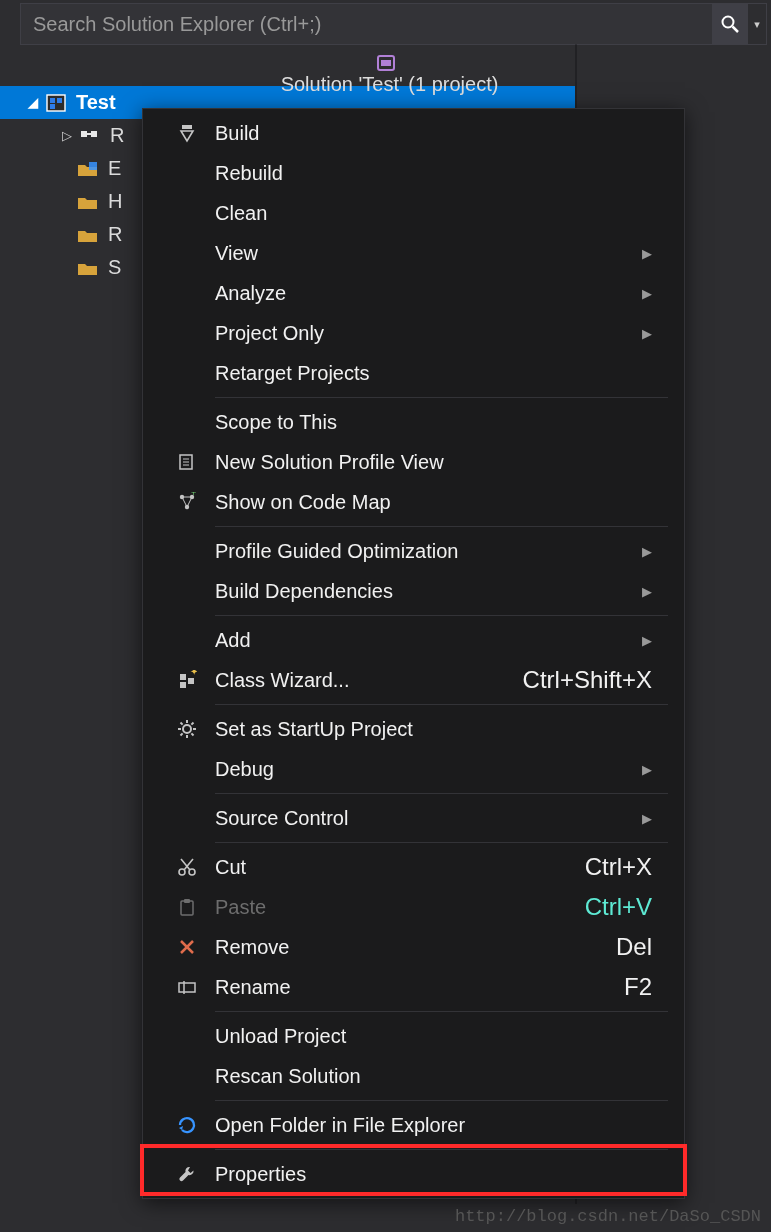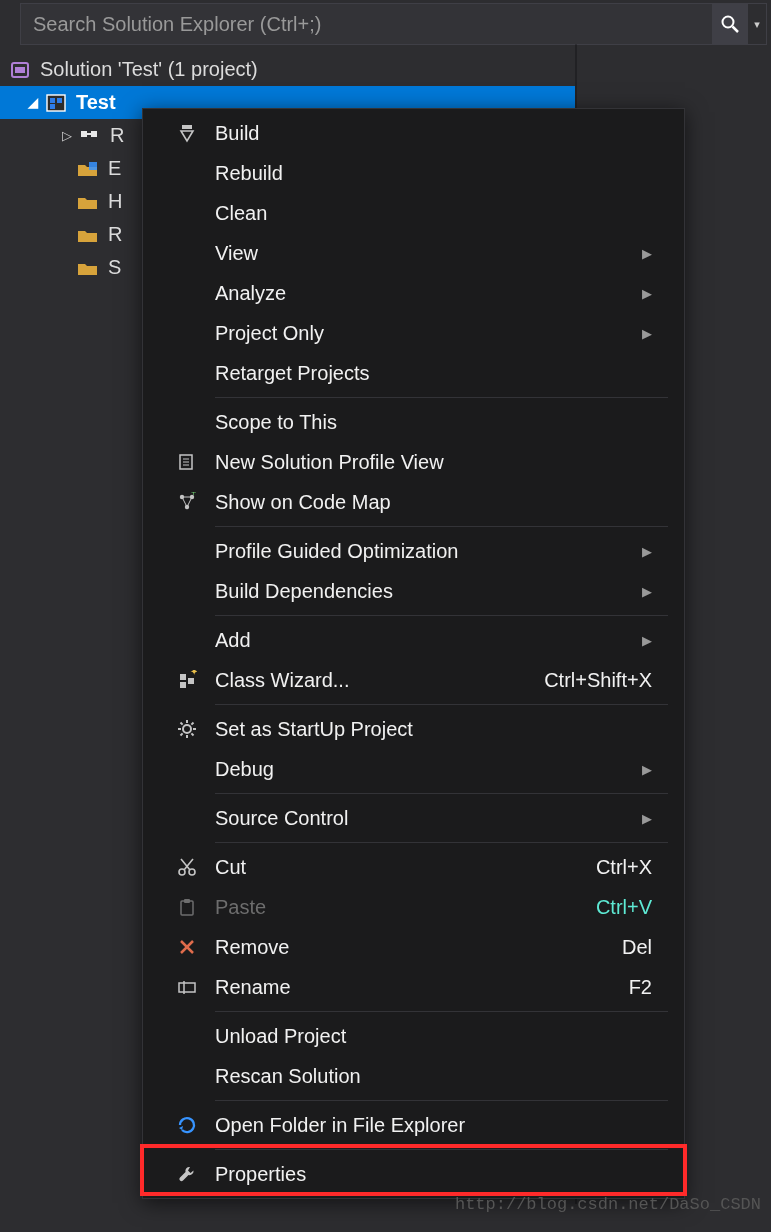--- a/index.html
+++ b/index.html
@@ -60,21 +60,21 @@
     color: #dcdcdc;
     font-size: 20px;
     white-space: nowrap;
   }
   .tree-row.selected {
     background: #0078d7;
     color: #fff;
     font-weight: 600;
     margin-right: 196px;
   }
-  .indent-0 { padding-left: 8px; }
+  .indent-0 { padding-left: 8px; flex-direction: column; }
   .indent-1 { padding-left: 24px; }
   .indent-2 { padding-left: 58px; }
   .glyph {
     width: 18px;
     text-align: center;
     font-size: 13px;
     color: #cfcfcf;
     margin-right: 2px;
   }
   .node-icon {
@@ -107,42 +107,42 @@
   }
   .mi.disabled { color: #6d6d6d; }
   .mi .icon-slot {
     width: 56px;
     display: flex;
     align-items: center;
     justify-content: center;
     color: #c5c5c5;
   }
   .mi .label { flex: 1; }
-  .mi .shortcut { color: #f1f1f1; font-size: 20px; padding-left: 12px; }
+  .mi .shortcut { color: #f1f1f1; font-size: 24px; padding-left: 12px; }
   .mi.disabled .shortcut { color: #5eead4; }
   .mi .arrow { color: #999; font-size: 13px; padding-left: 10px; }
   .sep {
     height: 1px;
     background: #333337;
     margin: 4px 0 4px 56px;
   }
   .highlight {
     position: absolute;
     pointer-events: none;
     left: -3px;
     right: -3px;
     bottom: 2px;
     height: 52px;
     border: 4px solid #ff2a2a;
   }
 
   .watermark {
     position: absolute;
     right: 10px;
-    bottom: 18px;
+    bottom: 6px;
     color: #555;
     font-family: "Courier New", monospace;
     font-size: 17px;
   }
   .panel-shadow {
     position: absolute;
     top: 44px;
     left: 575px;
     width: 2px;
     height: 1160px;

